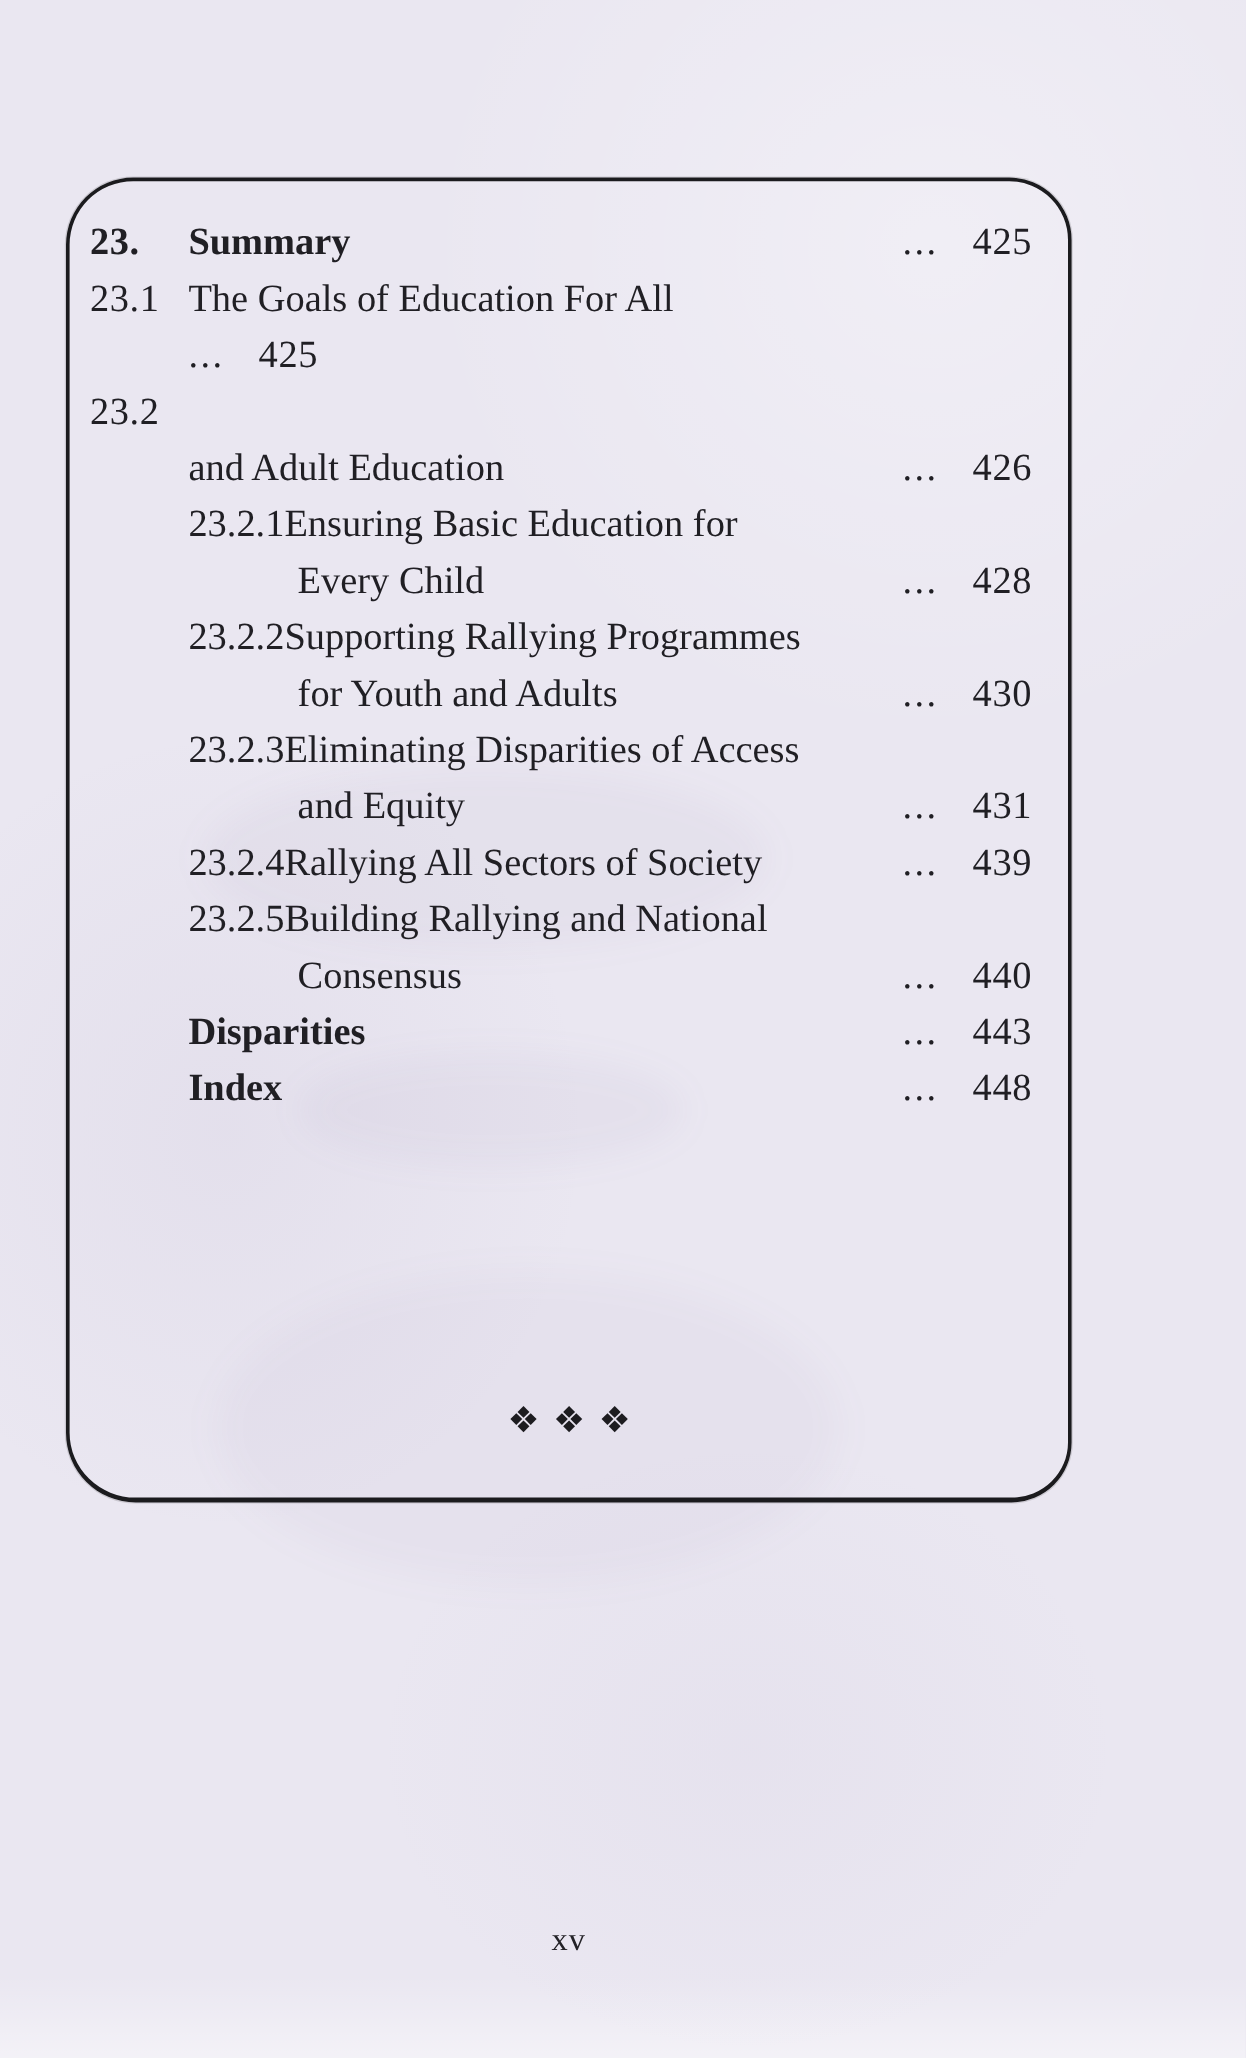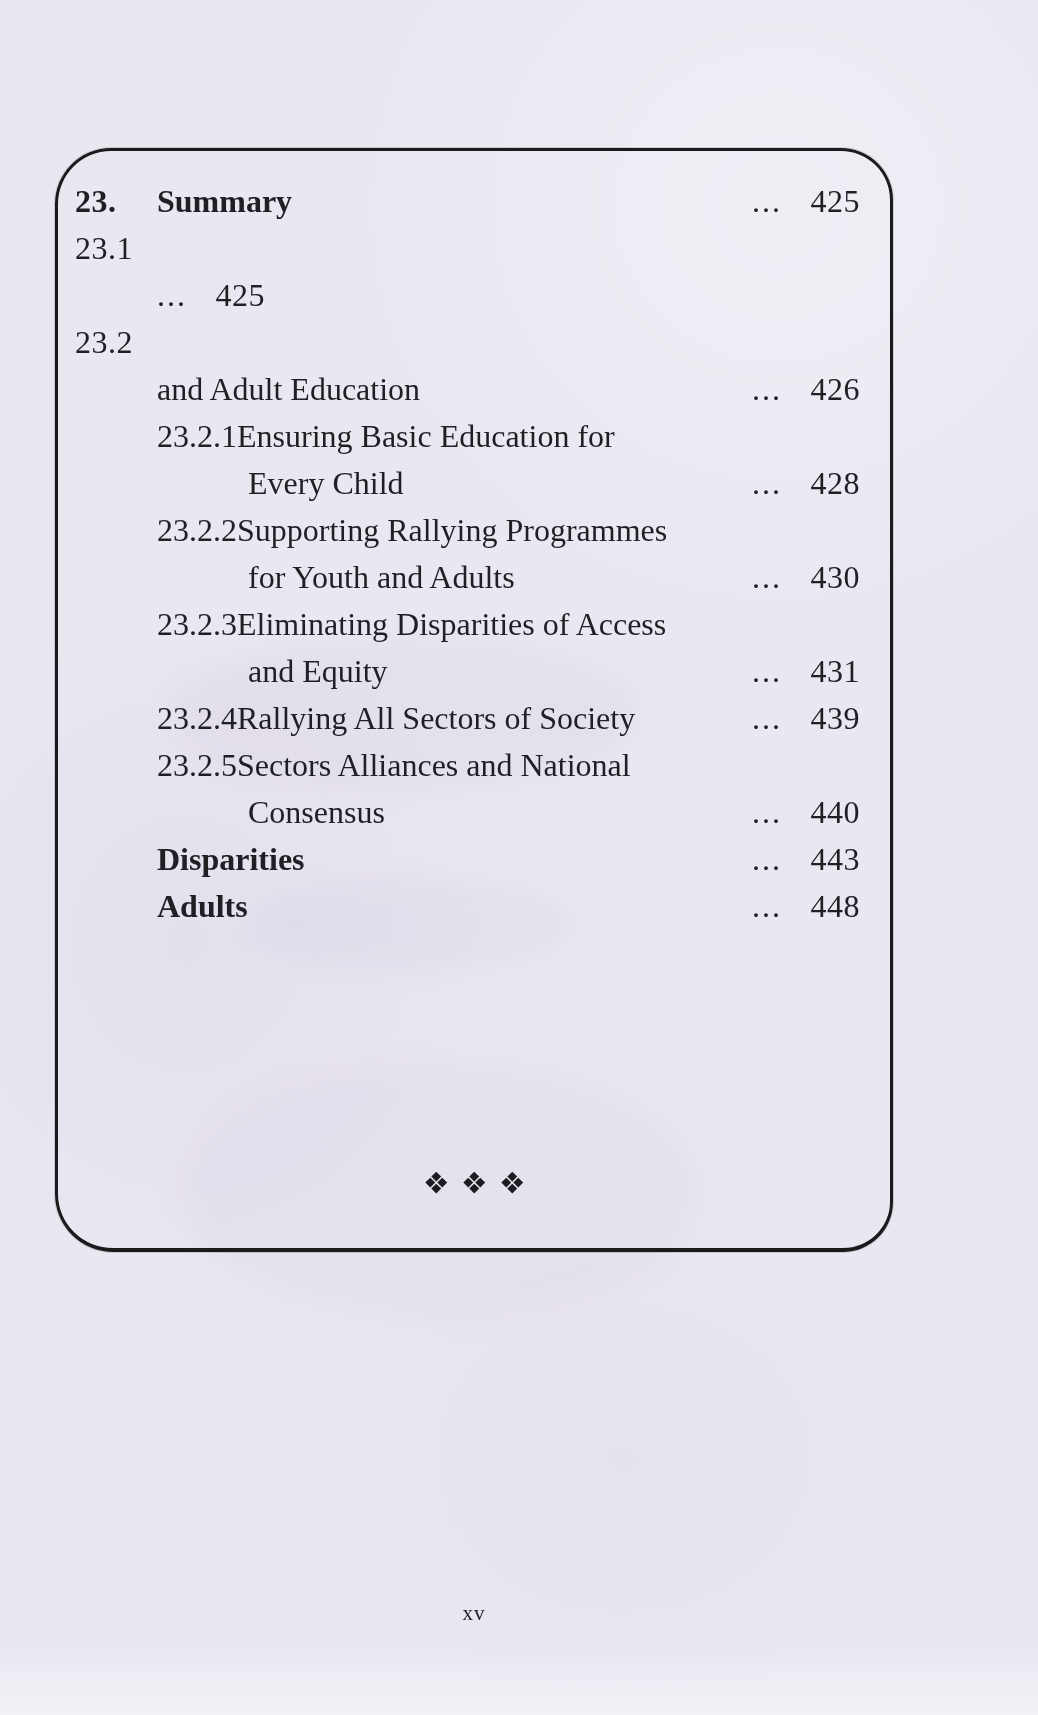--- a/index.html
+++ b/index.html
@@ -105,21 +105,21 @@
   .dm1 { left: 11.5px; top: 5.8px; }
   .dm2 { left: 5.8px; top: 11.5px; }
   .dm3 { left: 0; top: 5.8px; }
 
   .folio {
     position: absolute;
     left: 55px;
     top: 1601px;
     width: 838px;
     text-align: center;
-    font-size: 21px;
+    font-size: 27px;
     letter-spacing: 1px;
     color: #232227;
   }
 </style>
 </head>
 <body>
 
 <div>
   <span class="ghost g1"></span>
   <span class="ghost g2"></span>
@@ -130,20 +130,21 @@
         <div class="toc-row bold">
           <span class="col-num">23.</span>
           <span class="col-title"><span>Summary</span></span>
           <span class="col-page">
             <span class="dots">...</span>
             <span class="pageno">425</span>
           </span>
         </div>
         <div class="toc-row">
           <span class="col-num">23.1</span>
+          <span class="col-title"><span>The Goals of Education For All</span></span>
           <span class="col-page"></span>
         </div>
         <div class="toc-row">
           <span class="col-num"></span>
           <span class="col-page">
             <span class="dots">...</span>
             <span class="pageno">425</span>
           </span>
         </div>
         <div class="toc-row">
@@ -200,42 +201,42 @@
         <div class="toc-row">
           <span class="col-num"></span>
           <span class="col-title"><span class="subnum">23.2.4</span><span>Rallying All Sectors of Society</span></span>
           <span class="col-page">
             <span class="dots">...</span>
             <span class="pageno">439</span>
           </span>
         </div>
         <div class="toc-row">
           <span class="col-num"></span>
-          <span class="col-title"><span class="subnum">23.2.5</span><span>Sectors Alliances and National</span></span>
+          <span class="col-title"><span class="subnum">23.2.5</span><span>Building Rallying and National</span></span>
           <span class="col-page"></span>
         </div>
         <div class="toc-row">
           <span class="col-num"></span>
           <span class="col-title indent"><span>Consensus</span></span>
           <span class="col-page">
             <span class="dots">...</span>
             <span class="pageno">440</span>
           </span>
         </div>
         <div class="toc-row bold">
           <span class="col-num"></span>
           <span class="col-title"><span>Disparities</span></span>
           <span class="col-page">
             <span class="dots">...</span>
             <span class="pageno">443</span>
           </span>
         </div>
         <div class="toc-row bold">
           <span class="col-num"></span>
-          <span class="col-title"><span>Adults</span></span>
+          <span class="col-title"><span>Index</span></span>
           <span class="col-page">
             <span class="dots">...</span>
             <span class="pageno">448</span>
           </span>
         </div>
       </div>
     <div class="divider" id="divider">
         <span class="diamond-cluster" title="❖">
           <i class="dm dm0"></i>
           <i class="dm dm1"></i>

